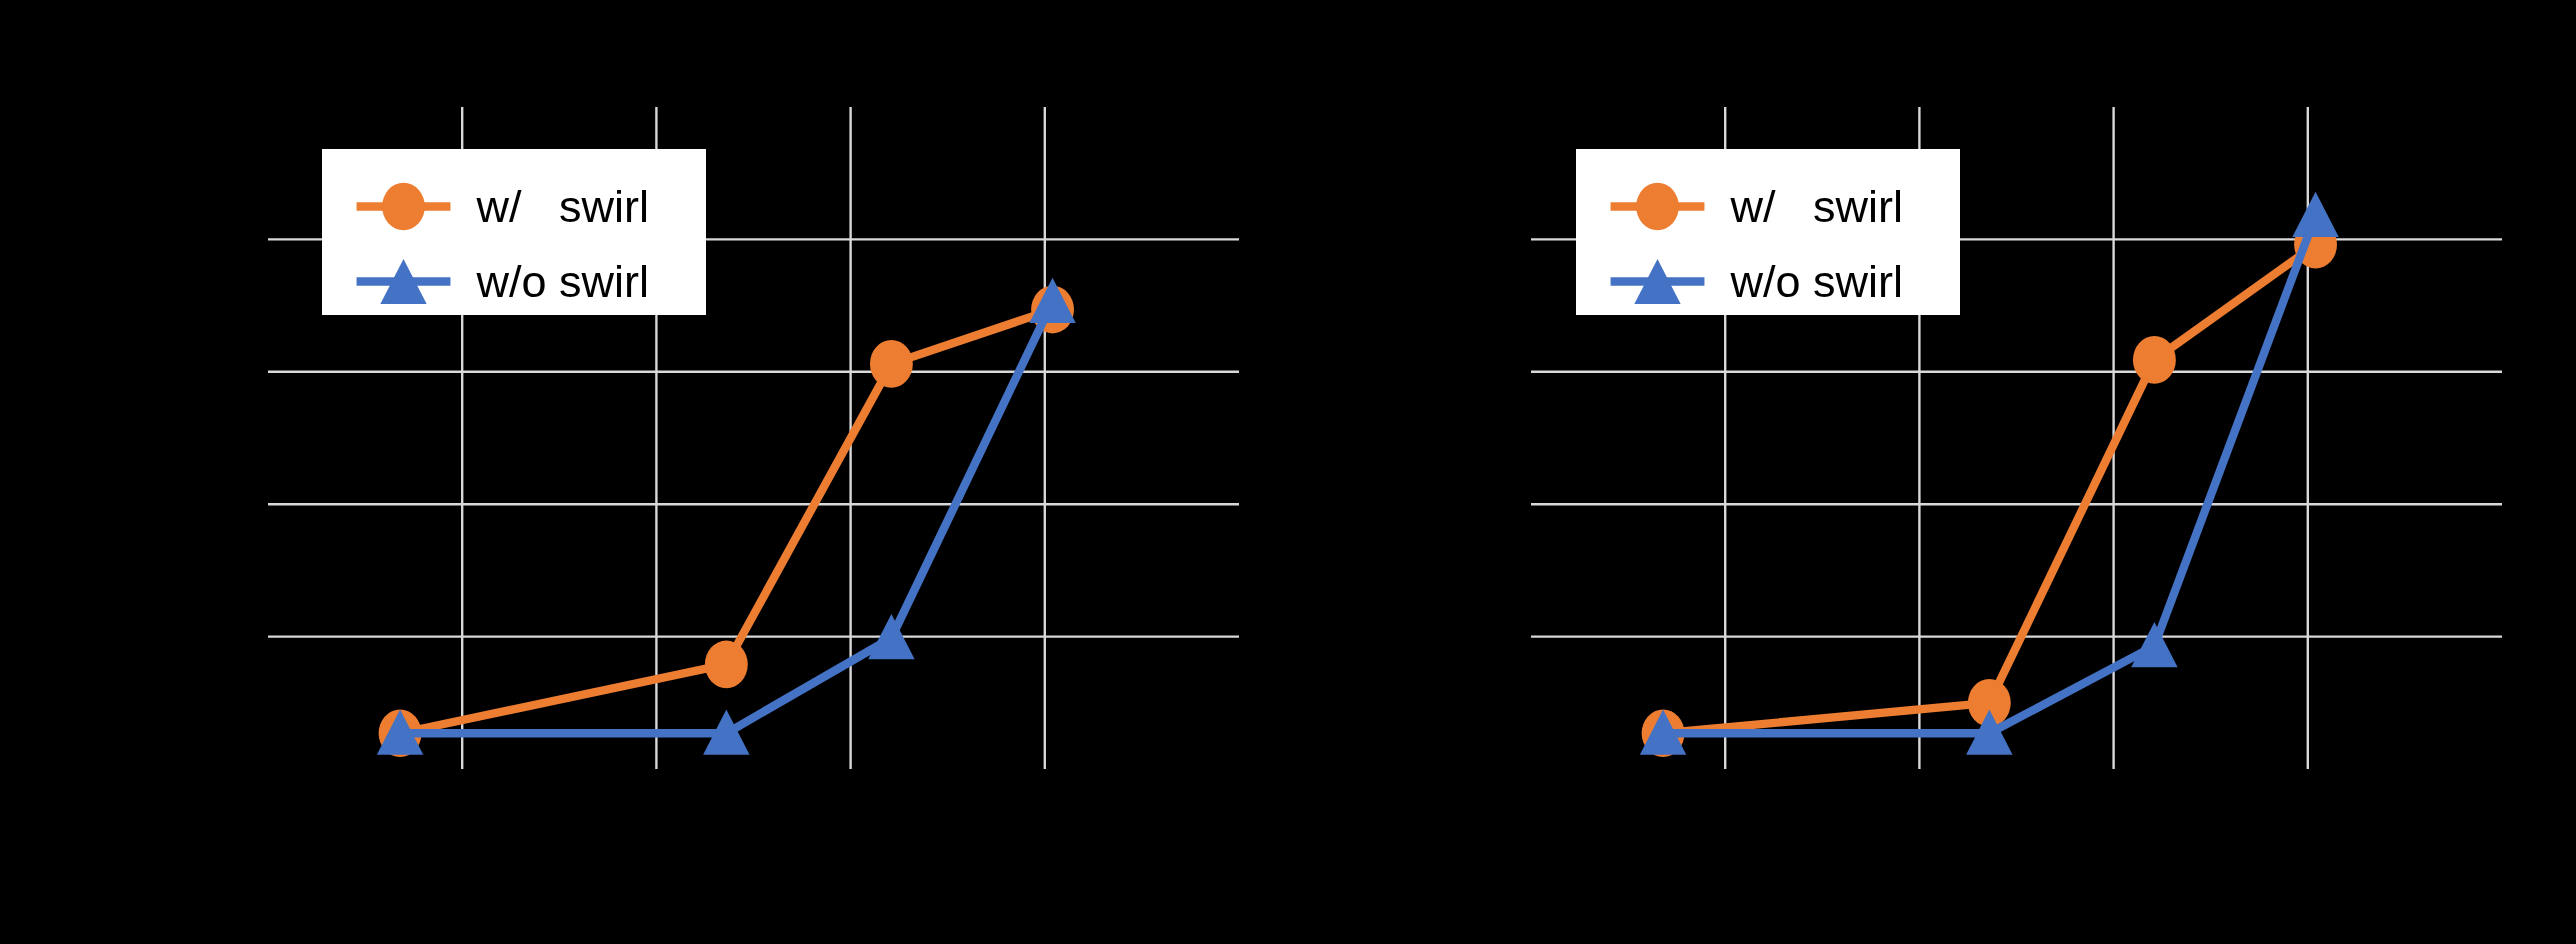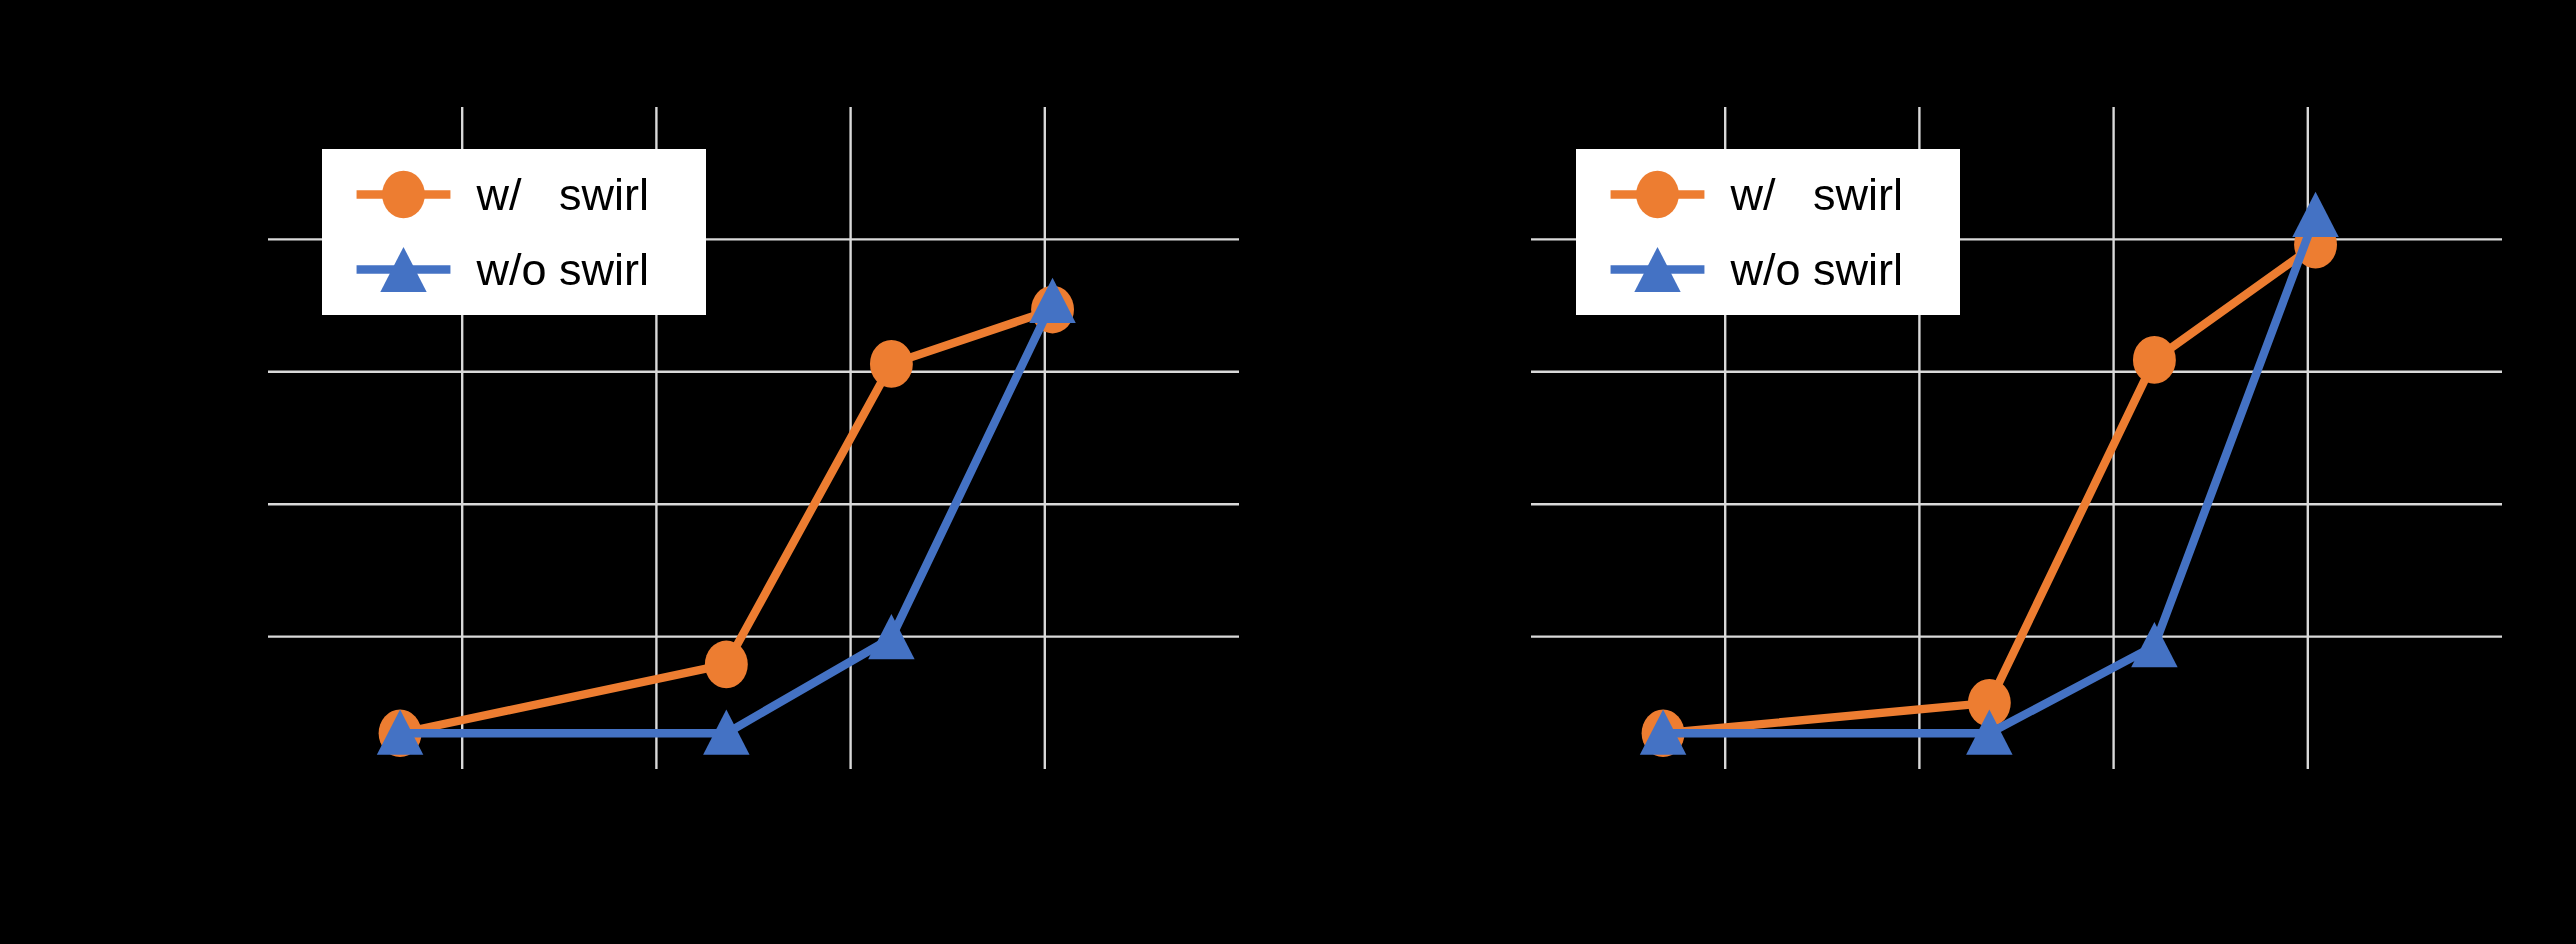--- a/index.html
+++ b/index.html
@@ -16,21 +16,21 @@
   .plot.left  { left: 268px; }
   .plot.right { left: 1531px; }
   .legend {
     position: absolute;
     top: 149px;
     width: 384px;
     height: 166px;
     background: #fff;
     display: flex;
     flex-direction: column;
-    justify-content: center;
+    justify-content: flex-end;
     gap: 8.3px;
     padding-left: 31px;
   }
   .legend.left  { left: 322px; }
   .legend.right { left: 1576px; }
   .legend-row { display: flex; align-items: center; gap: 22.6px; height: 67px; }
   .legend-row svg { width: 101px; height: 67px; flex: 0 0 auto; }
   .legend-label {
     font-size: 45px;
     color: #000;

